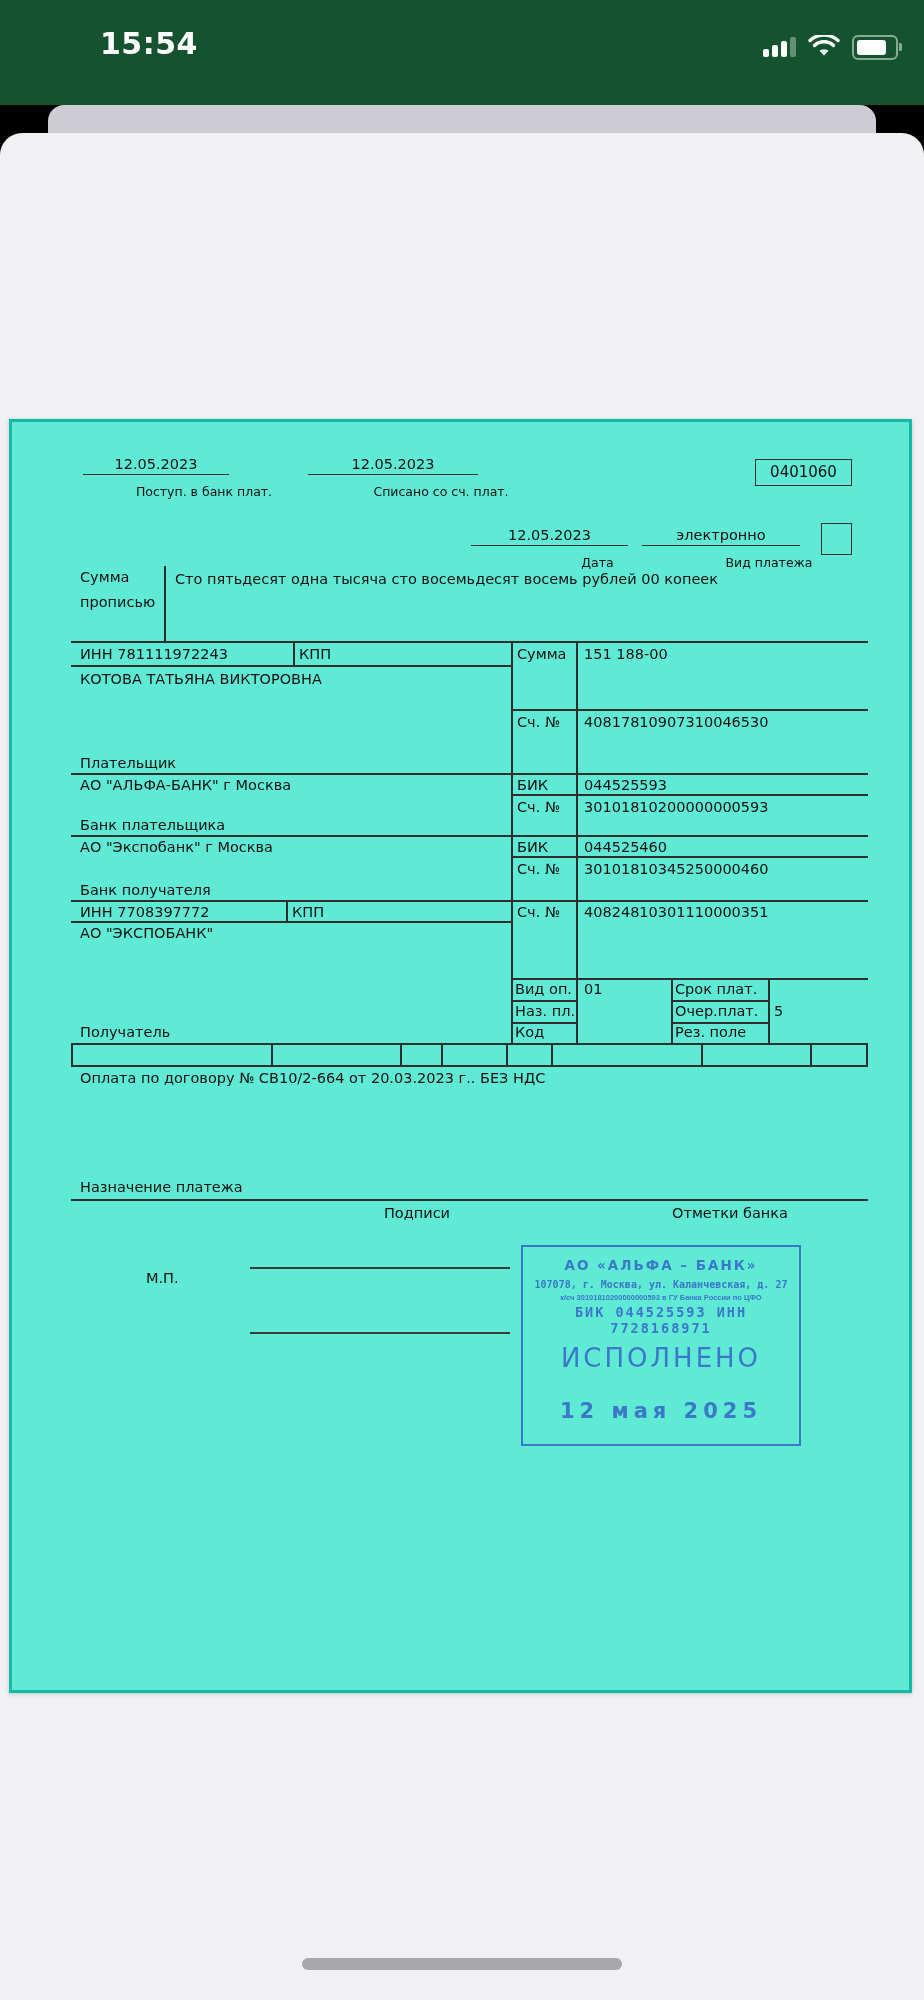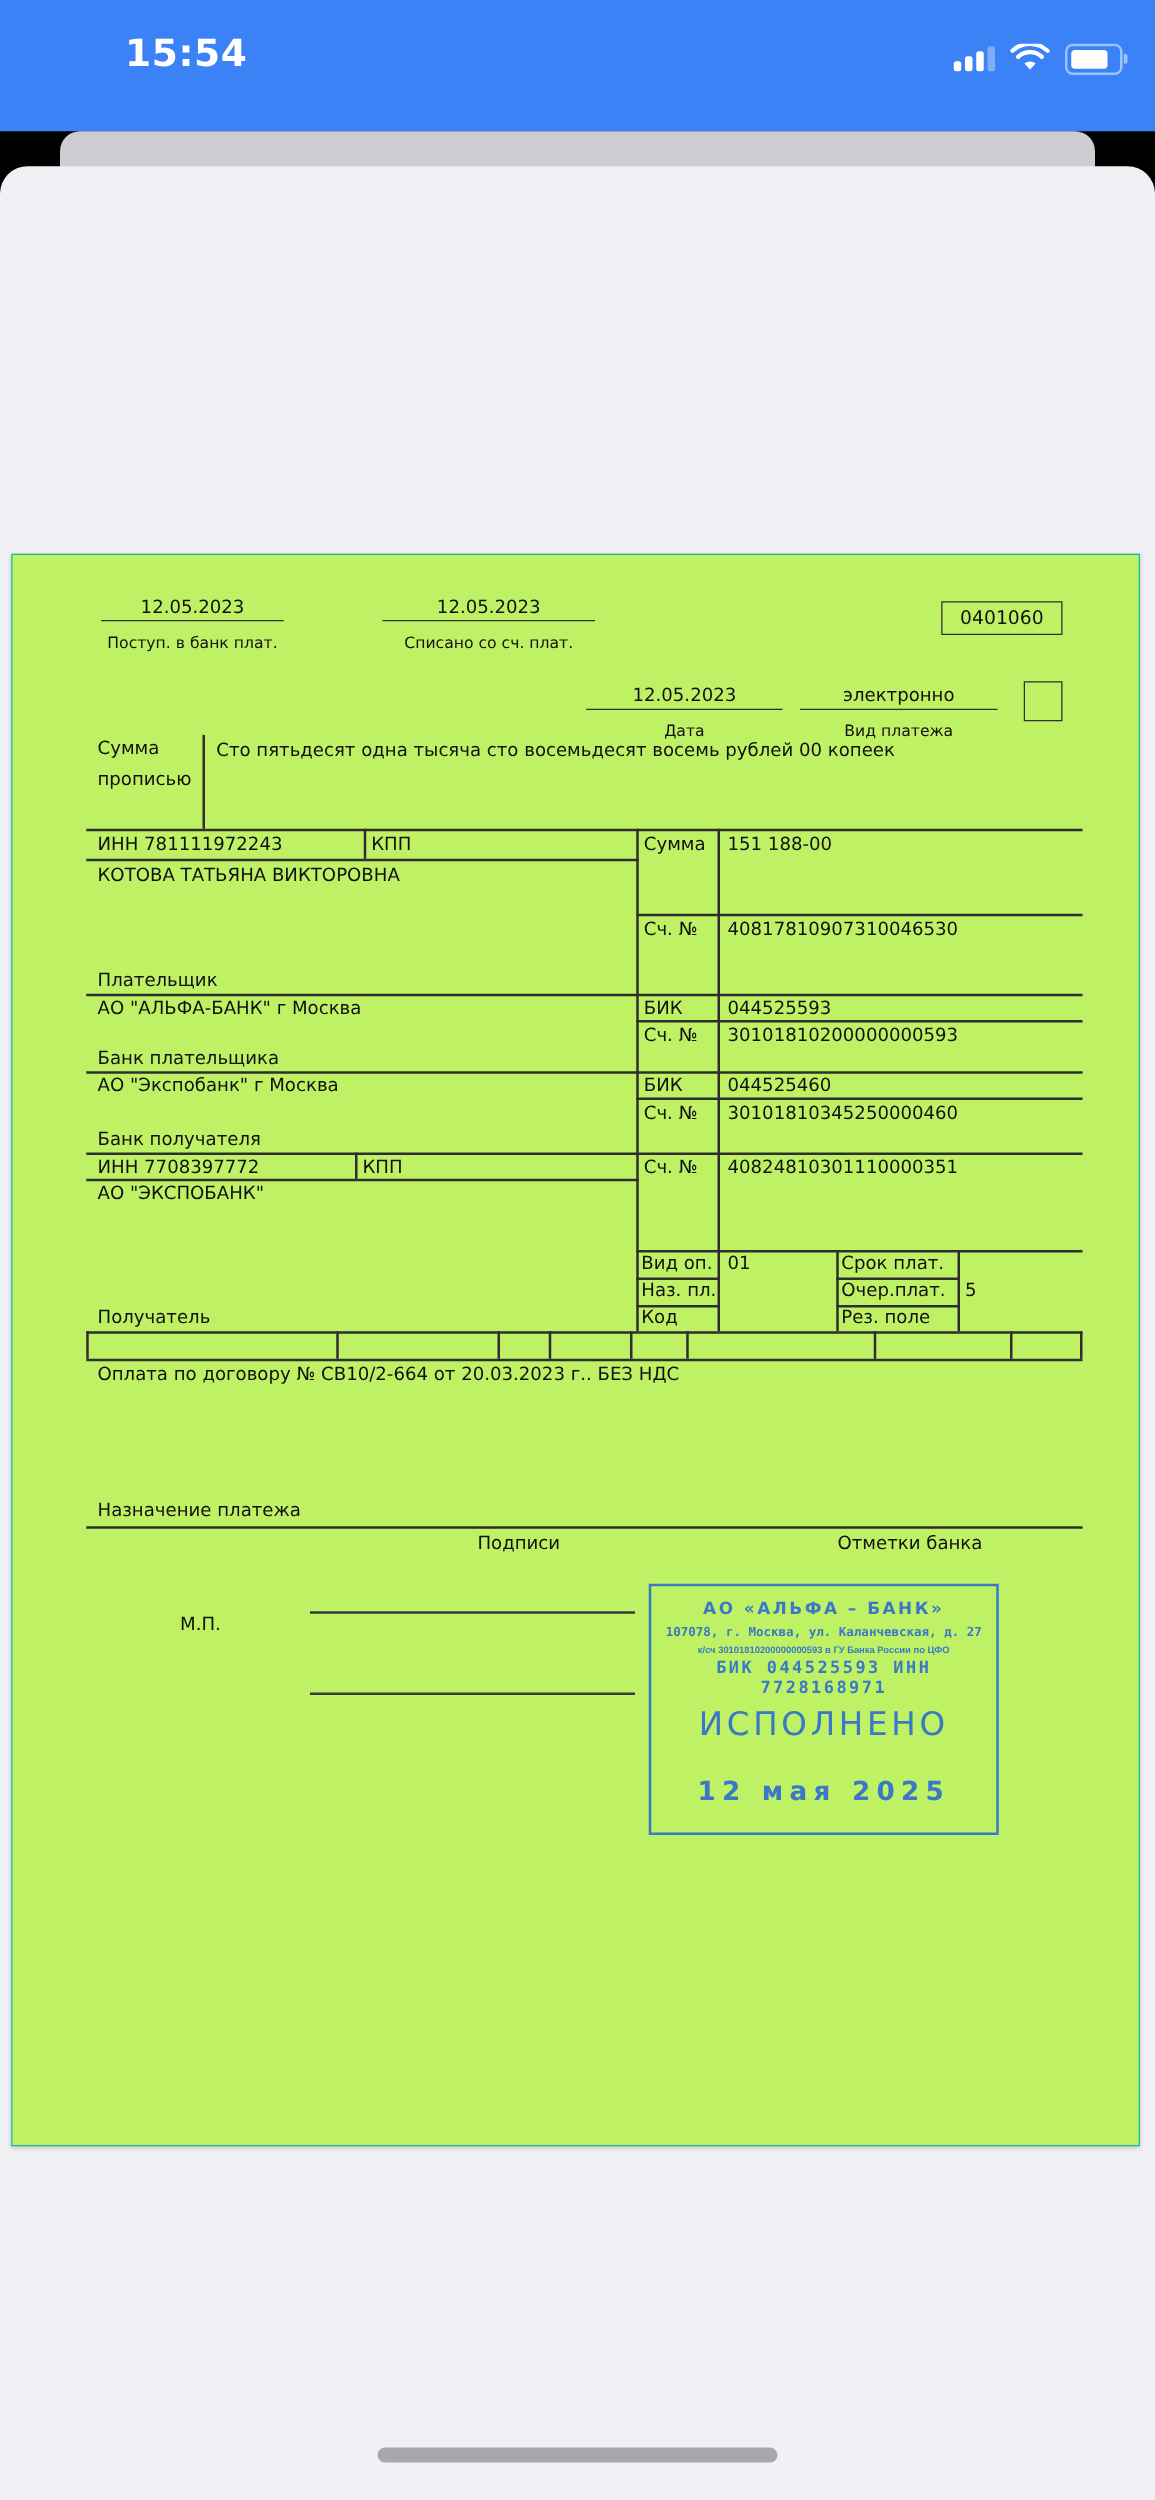--- a/index.html
+++ b/index.html
@@ -1,39 +1,39 @@
 <!DOCTYPE html>
 <html><head>
 <meta charset="utf-8">
 <style>
   html,body{margin:0;padding:0;background:#000;}
   .screen{position:relative;width:924px;height:2000px;background:#000;overflow:hidden;
           font-family:"DejaVu Sans","Liberation Sans",sans-serif;}
   
-  .statusbar{position:absolute;left:0;top:0;width:924px;height:105px;background:#3b82f6;color:#fff;}
+  .statusbar{position:absolute;left:0;top:0;width:924px;height:105px;background:#14532d;color:#fff;}
   .time{position:absolute;left:100px;top:26px;font-size:30px;font-weight:600;letter-spacing:.5px;}
   .sb-icons{position:absolute;right:26px;top:34px;display:flex;align-items:center;gap:12px;height:26px;}
   .sig{display:flex;align-items:flex-end;gap:3px;height:20px;}
   .sig i{display:block;width:6px;border-radius:2px;background:#fff;}
   .sig i.dim{background:rgba(255,255,255,.35);}
   .batt{position:relative;width:42px;height:21px;border:2px solid rgba(255,255,255,.5);border-radius:6px;}
   .batt .lvl{position:absolute;left:3px;top:3px;bottom:3px;width:29px;background:#fff;border-radius:3px;}
   .batt .nub{position:absolute;right:-6px;top:6px;width:3px;height:8px;background:rgba(255,255,255,.5);border-radius:0 2px 2px 0;}
   
   .card-behind{position:absolute;left:48px;top:105px;width:828px;height:50px;background:#cdccd2;border-radius:16px 16px 0 0;}
   .sheet{position:absolute;left:0;top:133px;width:924px;height:1867px;background:#f1f0f5;border-radius:22px 22px 0 0;}
   
-  .page{position:absolute;left:9px;top:443px;width:903px;height:1274px;background:#bef264;
-        box-shadow:0 1px 4px rgba(0,0,0,.18);border:1px solid #14b8a6;box-sizing:border-box;
+  .page{position:absolute;left:9px;top:419px;width:903px;height:1274px;background:#5eead4;
+        box-shadow:0 1px 4px rgba(0,0,0,.18);border:3px solid #14b8a6;box-sizing:border-box;
         color:#111;font-size:14.5px;}
   .abs{position:absolute;white-space:nowrap;}
   .hline{position:absolute;height:1.6px;background:#2e2e2e;}
   .vline{position:absolute;width:1.6px;background:#2e2e2e;}
   .thin{background:#3a3a3a;}
-  .lbl-s{font-size:12.5px;}
+  .lbl-s{font-size:12.5px;margin-left:48px;}
   .ctr{text-align:center;}
   .ufield{position:absolute;border-bottom:1.6px solid #2e2e2e;text-align:center;font-size:14.5px;padding-bottom:2px;}
   .box{position:absolute;border:1.6px solid #2e2e2e;box-sizing:border-box;}
   .title{font-size:20px;font-weight:700;letter-spacing:.2px;}
   
   .stamp{position:absolute;left:509px;top:823px;width:280px;height:201px;border:2px solid #3b78c8;
          color:#3b78c8;box-sizing:border-box;text-align:center;}
   .stamp .l1{position:absolute;left:0;right:0;top:10px;font-size:13.5px;font-weight:600;letter-spacing:2px;}
   .stamp .l2{position:absolute;left:0;right:0;top:32px;font-size:10px;font-weight:700;font-family:"DejaVu Sans Mono",monospace;}
   .stamp .l3{position:absolute;left:0;right:0;top:46px;font-size:7.5px;font-weight:700;font-family:Liberation Sans, sans-serif;}

